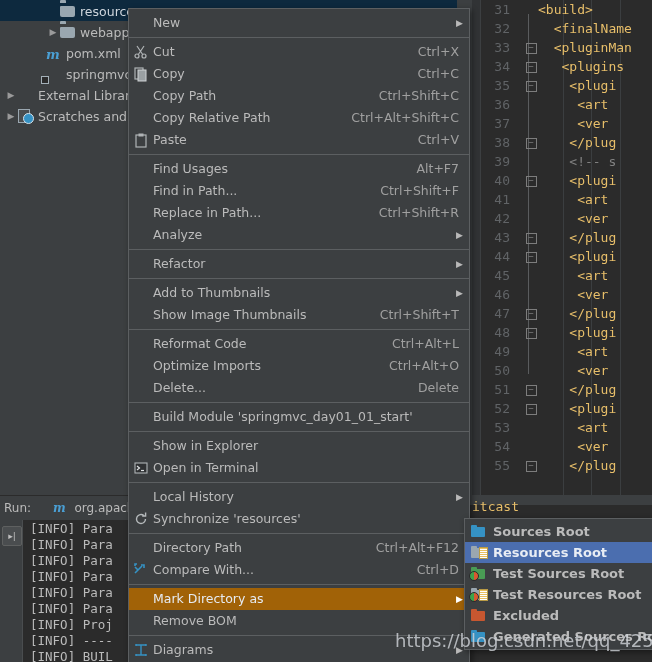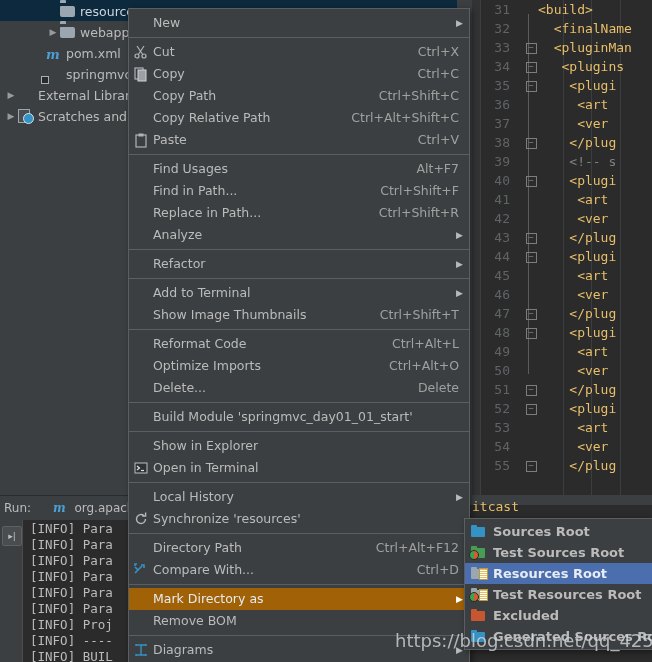--- a/index.html
+++ b/index.html
@@ -512,21 +512,21 @@
               <rect x="5.5" y="1.5" width="5" height="3" fill="#b0b4b6"></rect>
             </svg></span><span class="label">Paste</span><span class="ctx-shortcut">Ctrl+V</span></div>
         <div class="ctx-sep"></div>
         <div class="ctx-item"><span class="label">Find Usages</span><span class="ctx-shortcut">Alt+F7</span></div>
         <div class="ctx-item"><span class="label">Find in Path...</span><span class="ctx-shortcut">Ctrl+Shift+F</span></div>
         <div class="ctx-item"><span class="label">Replace in Path...</span><span class="ctx-shortcut">Ctrl+Shift+R</span></div>
         <div class="ctx-item"><span class="label">Analyze</span><span class="ctx-arrow">▶</span></div>
         <div class="ctx-sep"></div>
         <div class="ctx-item"><span class="label">Refactor</span><span class="ctx-arrow">▶</span></div>
         <div class="ctx-sep"></div>
-        <div class="ctx-item"><span class="label">Add to Terminal</span><span class="ctx-arrow">▶</span></div>
+        <div class="ctx-item"><span class="label">Add to Thumbnails</span><span class="ctx-arrow">▶</span></div>
         <div class="ctx-item"><span class="label">Show Image Thumbnails</span><span class="ctx-shortcut">Ctrl+Shift+T</span></div>
         <div class="ctx-sep"></div>
         <div class="ctx-item"><span class="label">Reformat Code</span><span class="ctx-shortcut">Ctrl+Alt+L</span></div>
         <div class="ctx-item"><span class="label">Optimize Imports</span><span class="ctx-shortcut">Ctrl+Alt+O</span></div>
         <div class="ctx-item"><span class="label">Delete...</span><span class="ctx-shortcut">Delete</span></div>
         <div class="ctx-sep"></div>
         <div class="ctx-item"><span class="label">Build Module 'springmvc_day01_01_start'</span></div>
         <div class="ctx-sep"></div>
         <div class="ctx-item"><span class="label">Show in Explorer</span></div>
         <div class="ctx-item"><span class="ctx-ico"><svg width="16" height="16" viewBox="0 0 16 16">
@@ -558,28 +558,28 @@
             </svg></span><span class="label">Diagrams</span><span class="ctx-arrow">▶</span></div>
         <div class="ctx-item"></div>
       </div>
   </div>
 
   <div class="sub-menu">
     <div id="sub-items">
         <div class="sub-item"><span class="sub-ico">
             <span class="fldr" style="background: rgb(53, 146, 196);"></span>
           </span><span class="label">Sources Root</span></div>
+        <div class="sub-item highlight"><span class="sub-ico">
+            <span class="fldr" style="background: rgb(154, 167, 176);"></span>
+            <span class="ovl-lines"></span>
+          </span><span class="label">Resources Root</span></div>
         <div class="sub-item"><span class="sub-ico">
             <span class="fldr" style="background: rgb(73, 156, 84);"></span>
             <span class="ovl-test"></span>
           </span><span class="label">Test Sources Root</span></div>
-        <div class="sub-item highlight"><span class="sub-ico">
-            <span class="fldr" style="background: rgb(154, 167, 176);"></span>
-            <span class="ovl-lines"></span>
-          </span><span class="label">Resources Root</span></div>
         <div class="sub-item"><span class="sub-ico">
             <span class="fldr" style="background: rgb(154, 167, 176);"></span>
             <span class="ovl-lines"></span>
             <span class="ovl-test"></span>
           </span><span class="label">Test Resources Root</span></div>
         <div class="sub-item"><span class="sub-ico">
             <span class="fldr" style="background: rgb(199, 87, 48);"></span>
           </span><span class="label">Excluded</span></div>
         <div class="sub-item"><span class="sub-ico">
             <span class="fldr" style="background: rgb(53, 146, 196);"></span>

